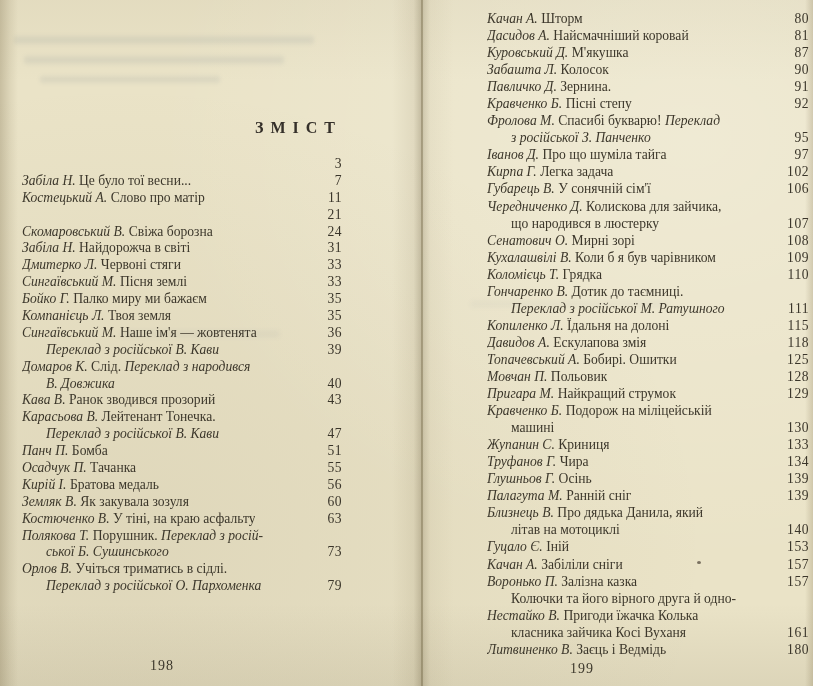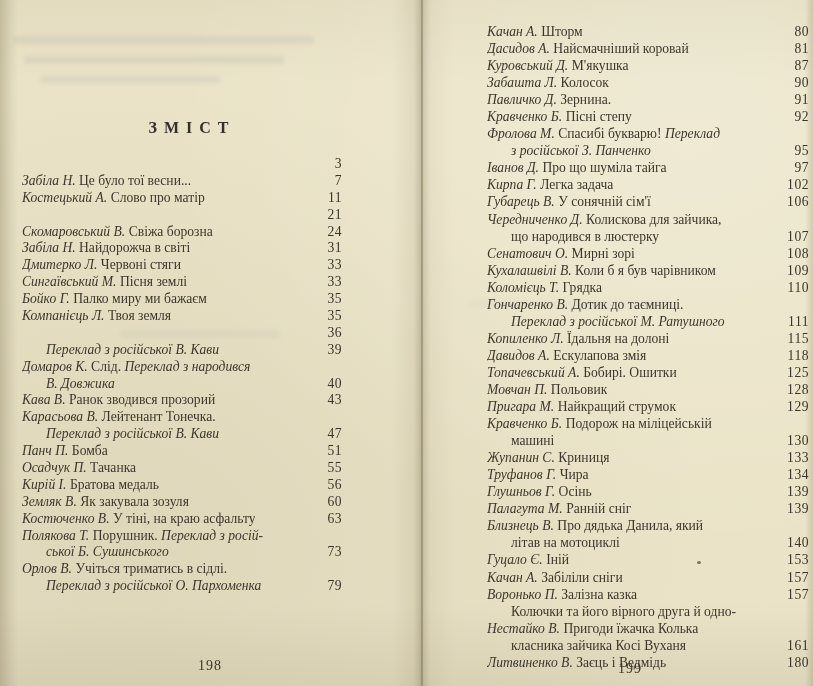--- a/index.html
+++ b/index.html
@@ -46,43 +46,43 @@
     position:absolute;pointer-events:none;opacity:0.10;filter:blur(2px);
     background:#5e6f80;border-radius:2px;
   }
   .g1{left:14px;top:36px;width:300px;height:8px;}
   .g2{left:24px;top:56px;width:260px;height:8px;}
   .g3{left:40px;top:76px;width:180px;height:7px;}
   .g4{left:120px;top:330px;width:160px;height:8px;opacity:0.05;}
   .g5{left:470px;top:300px;width:200px;height:8px;opacity:0.04;}
 
   .toc-header{
-    position:absolute;left:32px;top:119px;width:320px;
-    text-align:center;
+    position:absolute;left:22px;top:119px;width:320px;
+    text-align:right;
     font-size:16px;font-weight:600;letter-spacing:7px;
     color:#35302a;
   }
   .list{position:absolute;}
   .list-left{left:22px;top:156px;width:320px;}
-  .list-right{left:487px;top:23px;width:322px;}
+  .list-right{left:487px;top:10px;width:322px;}
   .row{
     display:flex;align-items:baseline;
     white-space:nowrap;
     font-size:13.6px;
     color:#3c372b;
   }
   .list-left .row{line-height:16.9px;height:16.9px;}
   .list-right .row{line-height:17.05px;height:17.05px;}
   .row.ind{padding-left:24px;gap:13px;}
   .row .txt{flex:0 1 auto;overflow:hidden;}
   .row .txt em{font-style:italic;}
   .row .fill{flex:1 0 4px;}
   .row .num{flex:0 0 auto;text-align:right;letter-spacing:0.5px;color:#3a352a;}
   .folio{
-    position:absolute;width:120px;text-align:center;
+    position:absolute;width:120px;
     font-size:14px;letter-spacing:1px;color:#3c372b;
   }
   .folio-left{left:150px;top:658px;}
   .folio-right{left:570px;top:661px;}
   .speck{
     position:absolute;left:697px;top:561px;width:4px;height:3px;
     background:rgba(60,50,40,0.65);border-radius:50%;pointer-events:none;
   }
 </style>
 </head>
@@ -142,20 +142,21 @@
         <span class="txt"><em>Бойко Г.</em><span> Палко миру ми бажаєм</span></span>
         <span class="fill"></span>
         <span class="num">35</span>
       </div>
       <div class="row">
         <span class="txt"><em>Компанієць Л.</em><span> Твоя земля</span></span>
         <span class="fill"></span>
         <span class="num">35</span>
       </div>
       <div class="row">
+        <span class="txt"><em>Сингаївський М.</em><span> Наше ім'я — жовтенята</span></span>
         <span class="fill"></span>
         <span class="num">36</span>
       </div>
       <div class="row ind">
         <span class="txt"><em>Переклад з російської В. Кави</em></span>
         <span class="fill"></span>
         <span class="num">39</span>
       </div>
       <div class="row">
         <span class="txt"><em>Домаров К.</em><span> Слід.</span><em> Переклад з народився</em></span>

